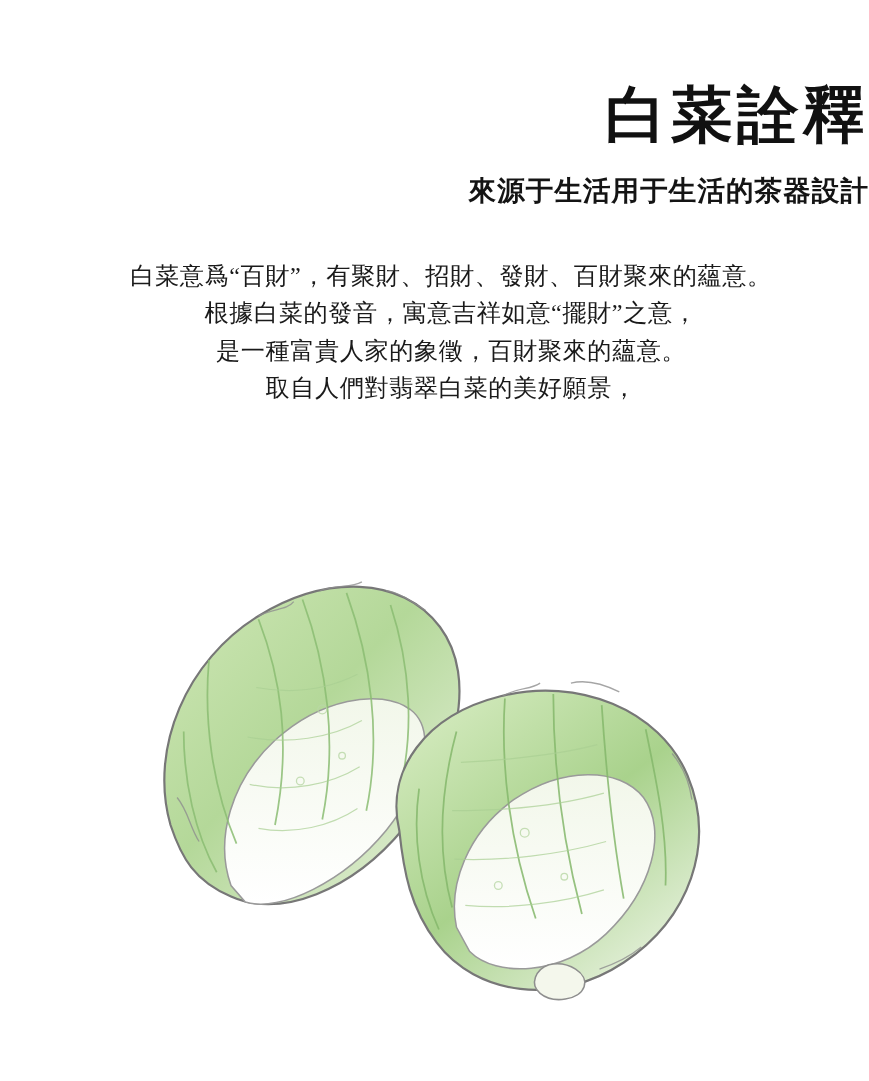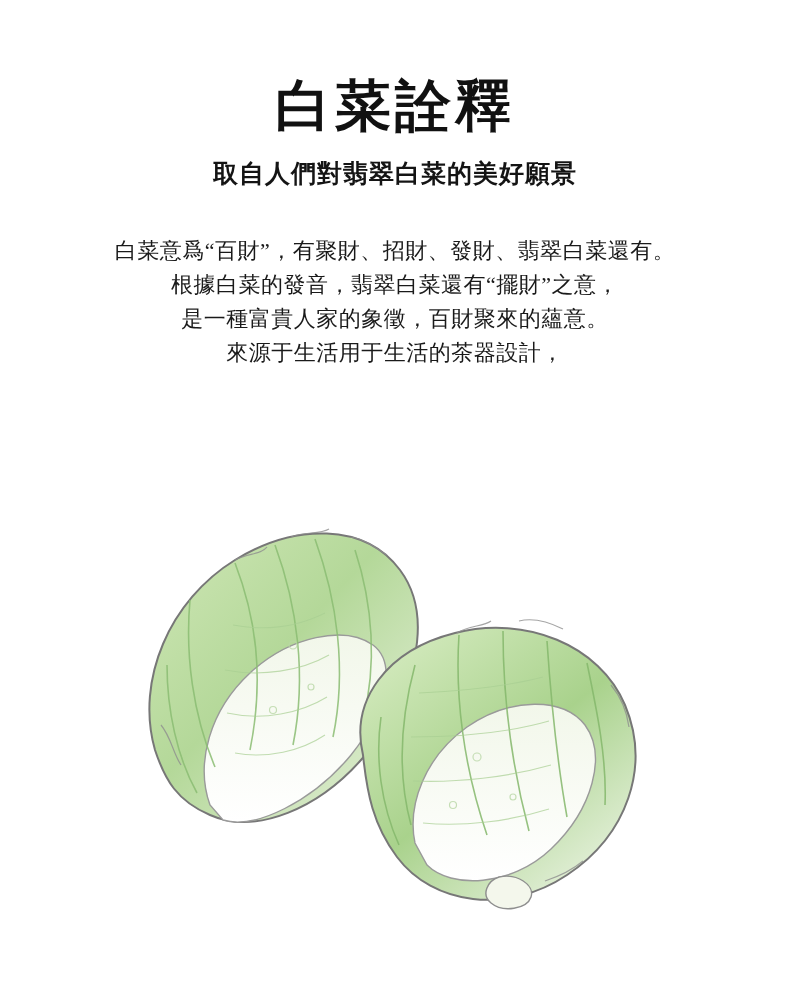--- a/index.html
+++ b/index.html
@@ -14,21 +14,21 @@
     color: #121212;
     overflow: hidden;
     position: relative;
   }
   .page {
     width: 790px;
     height: 983px;
     position: relative;
     display: flex;
     flex-direction: column;
-    align-items: center;
+    align-items: flex-end;
   }
   .title {
     margin-top: 74px;
     font-size: 56px;
     line-height: 1.12;
     font-weight: bold;
     letter-spacing: 4px;
     font-family: "DejaVu Serif", "Liberation Serif", serif;
     color: #111111;
     text-align: center;
@@ -70,27 +70,27 @@
     height: 100%;
   }
 </style>
 </head>
 <body>
 
 <div class="page">
 
   <div class="title">白菜詮釋</div>
 
-  <div class="subtitle">取自人們對翡翠白菜的美好願景</div>
+  <div class="subtitle">來源于生活用于生活的茶器設計</div>
 
   <div class="body-copy">
-    <p>白菜意爲“百財”，有聚財、招財、發財、翡翠白菜還有。</p>
-    <p>根據白菜的發音，翡翠白菜還有“擺財”之意，</p>
+    <p>白菜意爲“百財”，有聚財、招財、發財、百財聚來的蘊意。</p>
+    <p>根據白菜的發音，寓意吉祥如意“擺財”之意，</p>
     <p>是一種富貴人家的象徵，百財聚來的蘊意。</p>
-    <p>來源于生活用于生活的茶器設計，</p>
+    <p>取自人們對翡翠白菜的美好願景，</p>
   </div>
 
   <div class="illustration">
     <svg viewBox="0 0 560 430" xmlns="http://www.w3.org/2000/svg">
       <defs>
         <linearGradient id="leafGradA" x1="0" y1="0" x2="1" y2="1">
           <stop offset="0%" stop-color="#cfe7b6"></stop>
           <stop offset="45%" stop-color="#b4d899"></stop>
           <stop offset="100%" stop-color="#e9f2df"></stop>
         </linearGradient>

